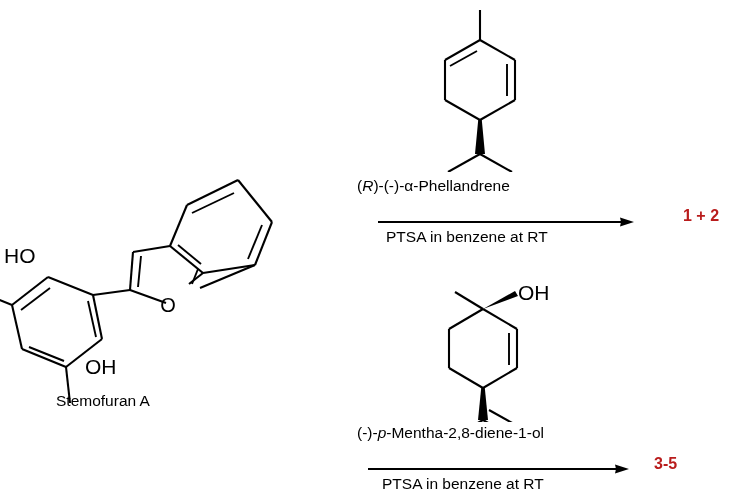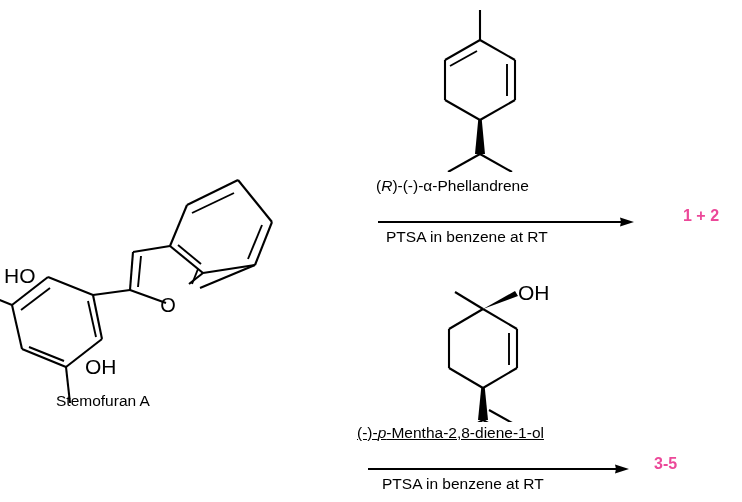--- a/index.html
+++ b/index.html
@@ -48,21 +48,21 @@
     color: #000000;
     white-space: nowrap;
     line-height: 1.1;
   }
   .caption i { font-style: italic; }
   .product {
     position: absolute;
     font-family: "Liberation Sans", sans-serif;
     font-size: 16px;
     font-weight: bold;
-    color: #ec4899;
+    color: #b91c1c;
     white-space: nowrap;
   }
   .arrow-wrap { position: absolute; }
 </style>
 </head>
 <body>
 
 <div id="scheme">
 
   <div class="struct" style="left:0px; top:155px;">
@@ -110,21 +110,21 @@
         <path class="bond-thin" d="M 96,182 L 88,146"></path>
       </g>
 
       <path class="bond" d="M 12,150 L -18,138"></path>
       <text class="atom-label" x="12" y="108" text-anchor="end" style="display:none">HO</text>
 
       <path class="bond" d="M 66,212 L 70,248"></path>
     </svg>
   </div>
 
-  <div class="caption" style="left:4px; top:264px; font-size:21px;">HO</div>
+  <div class="caption" style="left:4px; top:244px; font-size:21px;">HO</div>
 
   <div class="caption" style="left:85px; top:355px; font-size:21px;">OH</div>
 
   <div class="caption" style="left:56px; top:392px;text-align:center;">Stemofuran A</div>
 
   <div class="struct" style="left:405px; top:2px;">
     <svg width="170" height="170" viewBox="0 0 170 170">
 
       <path class="bond" d="M 75,38 L 75,8"></path>
 
@@ -140,21 +140,21 @@
         <path class="bond-thin" d="M 102,62 L 102,94"></path>
       </g>
 
       <polygon class="wedge" points="73.2,118 76.8,118 80,152 70,152"></polygon>
 
       <path class="bond" d="M 75,152 L 43,170"></path>
       <path class="bond" d="M 75,152 L 107,170"></path>
     </svg>
   </div>
 
-  <div class="caption" style="left:357px; top:177px;margin-left:19px;">(<i>R</i><span>)-(-)-α-Phellandrene</span></div>
+  <div class="caption" style="left:357px; top:177px;">(<i>R</i><span>)-(-)-α-Phellandrene</span></div>
 
   <div class="arrow-wrap" style="left:378px; top:212px;">
     <svg width="260" height="20" viewBox="0 0 260 20">
       <line x1="0" y1="10" x2="248" y2="10" class="bond" stroke-width="2"></line>
       <polygon points="256,10 242,5.5 243,10 242,14.5" fill="#000000"></polygon>
     </svg>
   </div>
 
   <div class="caption" style="left:386px; top:228px;">PTSA in benzene at RT</div>
 
@@ -181,21 +181,21 @@
       <polygon class="wedge" points="76.2,116 79.8,116 83,148 73,148"></polygon>
 
       <path class="bond" d="M 78,148 L 46,166"></path>
       <path class="bond" d="M 78,148 L 110,166"></path>
       <path class="bond" d="M 84,138 L 118,157"></path>
     </svg>
   </div>
 
   <div class="caption" style="left:518px; top:281px; font-size:21px;">OH</div>
 
-  <div class="caption" style="left:357px; top:424px;text-decoration:underline;"><span>(-)-</span><i>p</i><span>-Mentha-2,8-diene-1-ol</span></div>
+  <div class="caption" style="left:357px; top:424px;"><span>(-)-</span><i>p</i><span>-Mentha-2,8-diene-1-ol</span></div>
 
   <div class="arrow-wrap" style="left:368px; top:459px;">
     <svg width="265" height="20" viewBox="0 0 265 20">
       <line x1="0" y1="10" x2="253" y2="10" class="bond" stroke-width="2"></line>
       <polygon points="261,10 247,5.5 248,10 247,14.5" fill="#000000"></polygon>
     </svg>
   </div>
 
   <div class="caption" style="left:382px; top:475px;">PTSA in benzene at RT</div>
 

